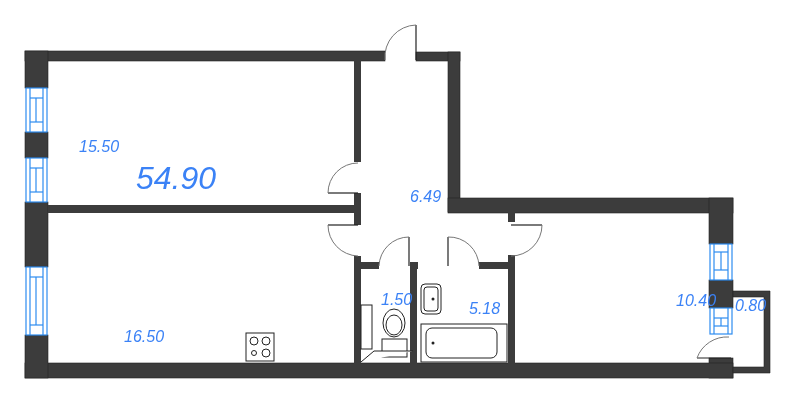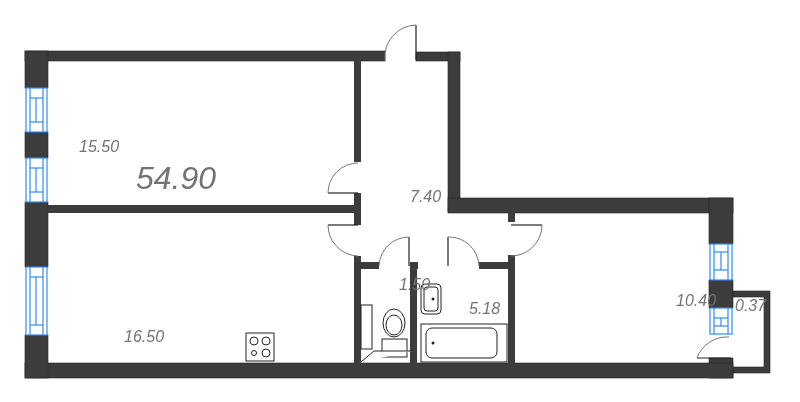--- a/index.html
+++ b/index.html
@@ -5,21 +5,21 @@
   html, body { margin: 0; padding: 0; background: #ffffff; }
   body { width: 800px; height: 402px; position: relative; overflow: hidden; font-family: "Liberation Sans", sans-serif; }
   #plan { position: absolute; left: 0; top: 0; width: 800px; height: 402px; }
   .wall { fill: #3c3c3c; stroke: #222; stroke-width: 0.6; }
   .thin-wall { fill: #3c3c3c; }
   .win-frame { fill: #ffffff; stroke: #2d8cf0; stroke-width: 1.2; }
   .win-line { stroke: #2d8cf0; stroke-width: 1.2; fill: none; }
   .door-arc { fill: none; stroke: #777; stroke-width: 1; }
   .door-leaf { stroke: #222; stroke-width: 1.2; }
   .fixture { fill: #fff; stroke: #222; stroke-width: 1; }
-  .label { position: absolute; font-style: italic; color: #737373; white-space: nowrap; }
+  .label { position: absolute; font-style: italic; color: #3b82f6; white-space: nowrap; }
   .label.small { font-size: 16px; }
   .label.total { font-size: 32px; }
 </style>
 </head>
 <body>
 
 <svg id="plan" viewBox="0 0 800 402" xmlns="http://www.w3.org/2000/svg">
 
   <rect class="wall" x="25" y="51" width="360" height="10"></rect>
 
@@ -153,17 +153,17 @@
   <g>
     <rect class="fixture" x="421" y="324" width="86" height="38"></rect>
     <rect class="fixture" x="426" y="328" width="71" height="30" rx="6"></rect>
     <circle cx="433" cy="343" r="1.5" fill="#222"></circle>
   </g>
 </svg>
 
 <div class="label small" style="left:79px; top:138px;">15.50</div>
 <div class="label total" style="left:136px; top:160px;text-align:right;">54.90</div>
 <div class="label small" style="left:124px; top:328px;">16.50</div>
-<div class="label small" style="left:410px; top:188px;">7.40</div>
-<div class="label small" style="left:381px; top:276px;margin-left:18px;">1.50</div>
+<div class="label small" style="left:410px; top:188px;">6.49</div>
+<div class="label small" style="left:381px; top:291px;">1.50</div>
 <div class="label small" style="left:469px; top:300px;">5.18</div>
 <div class="label small" style="left:676px; top:292px;">10.40</div>
-<div class="label small" style="left:735px; top:297px;">0.37</div>
+<div class="label small" style="left:735px; top:297px;">0.80</div>
 
 </body></html>

